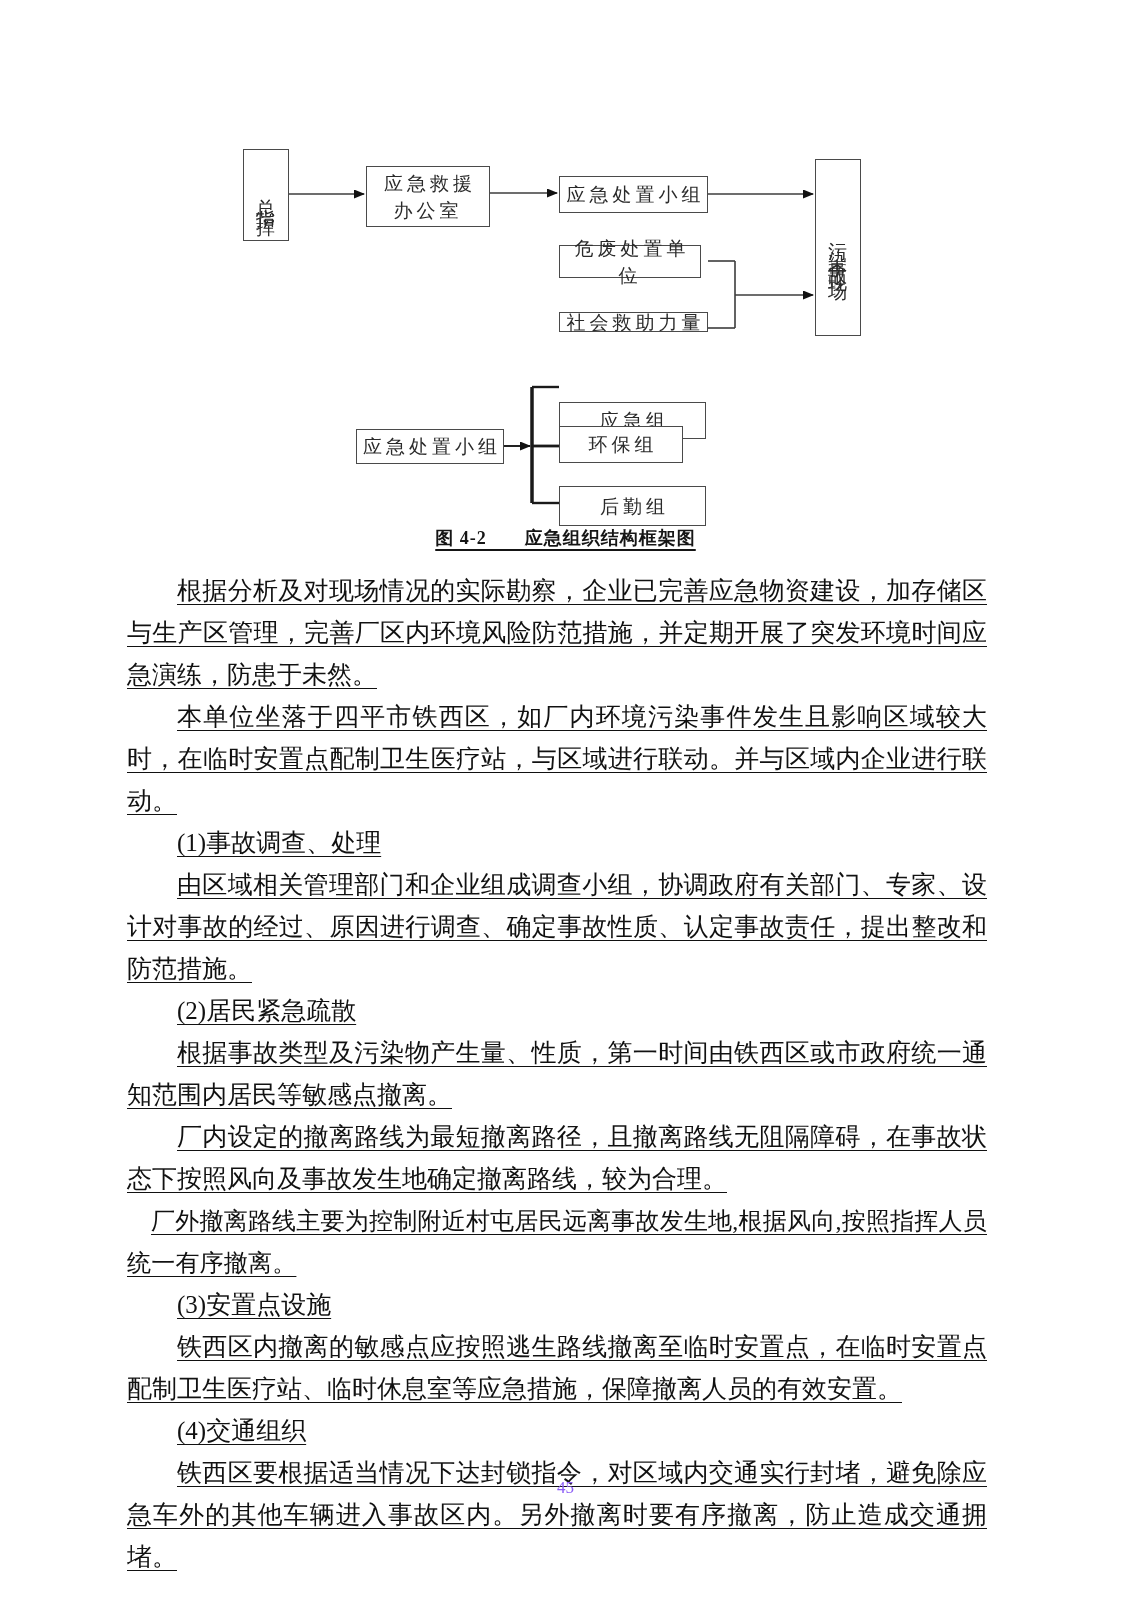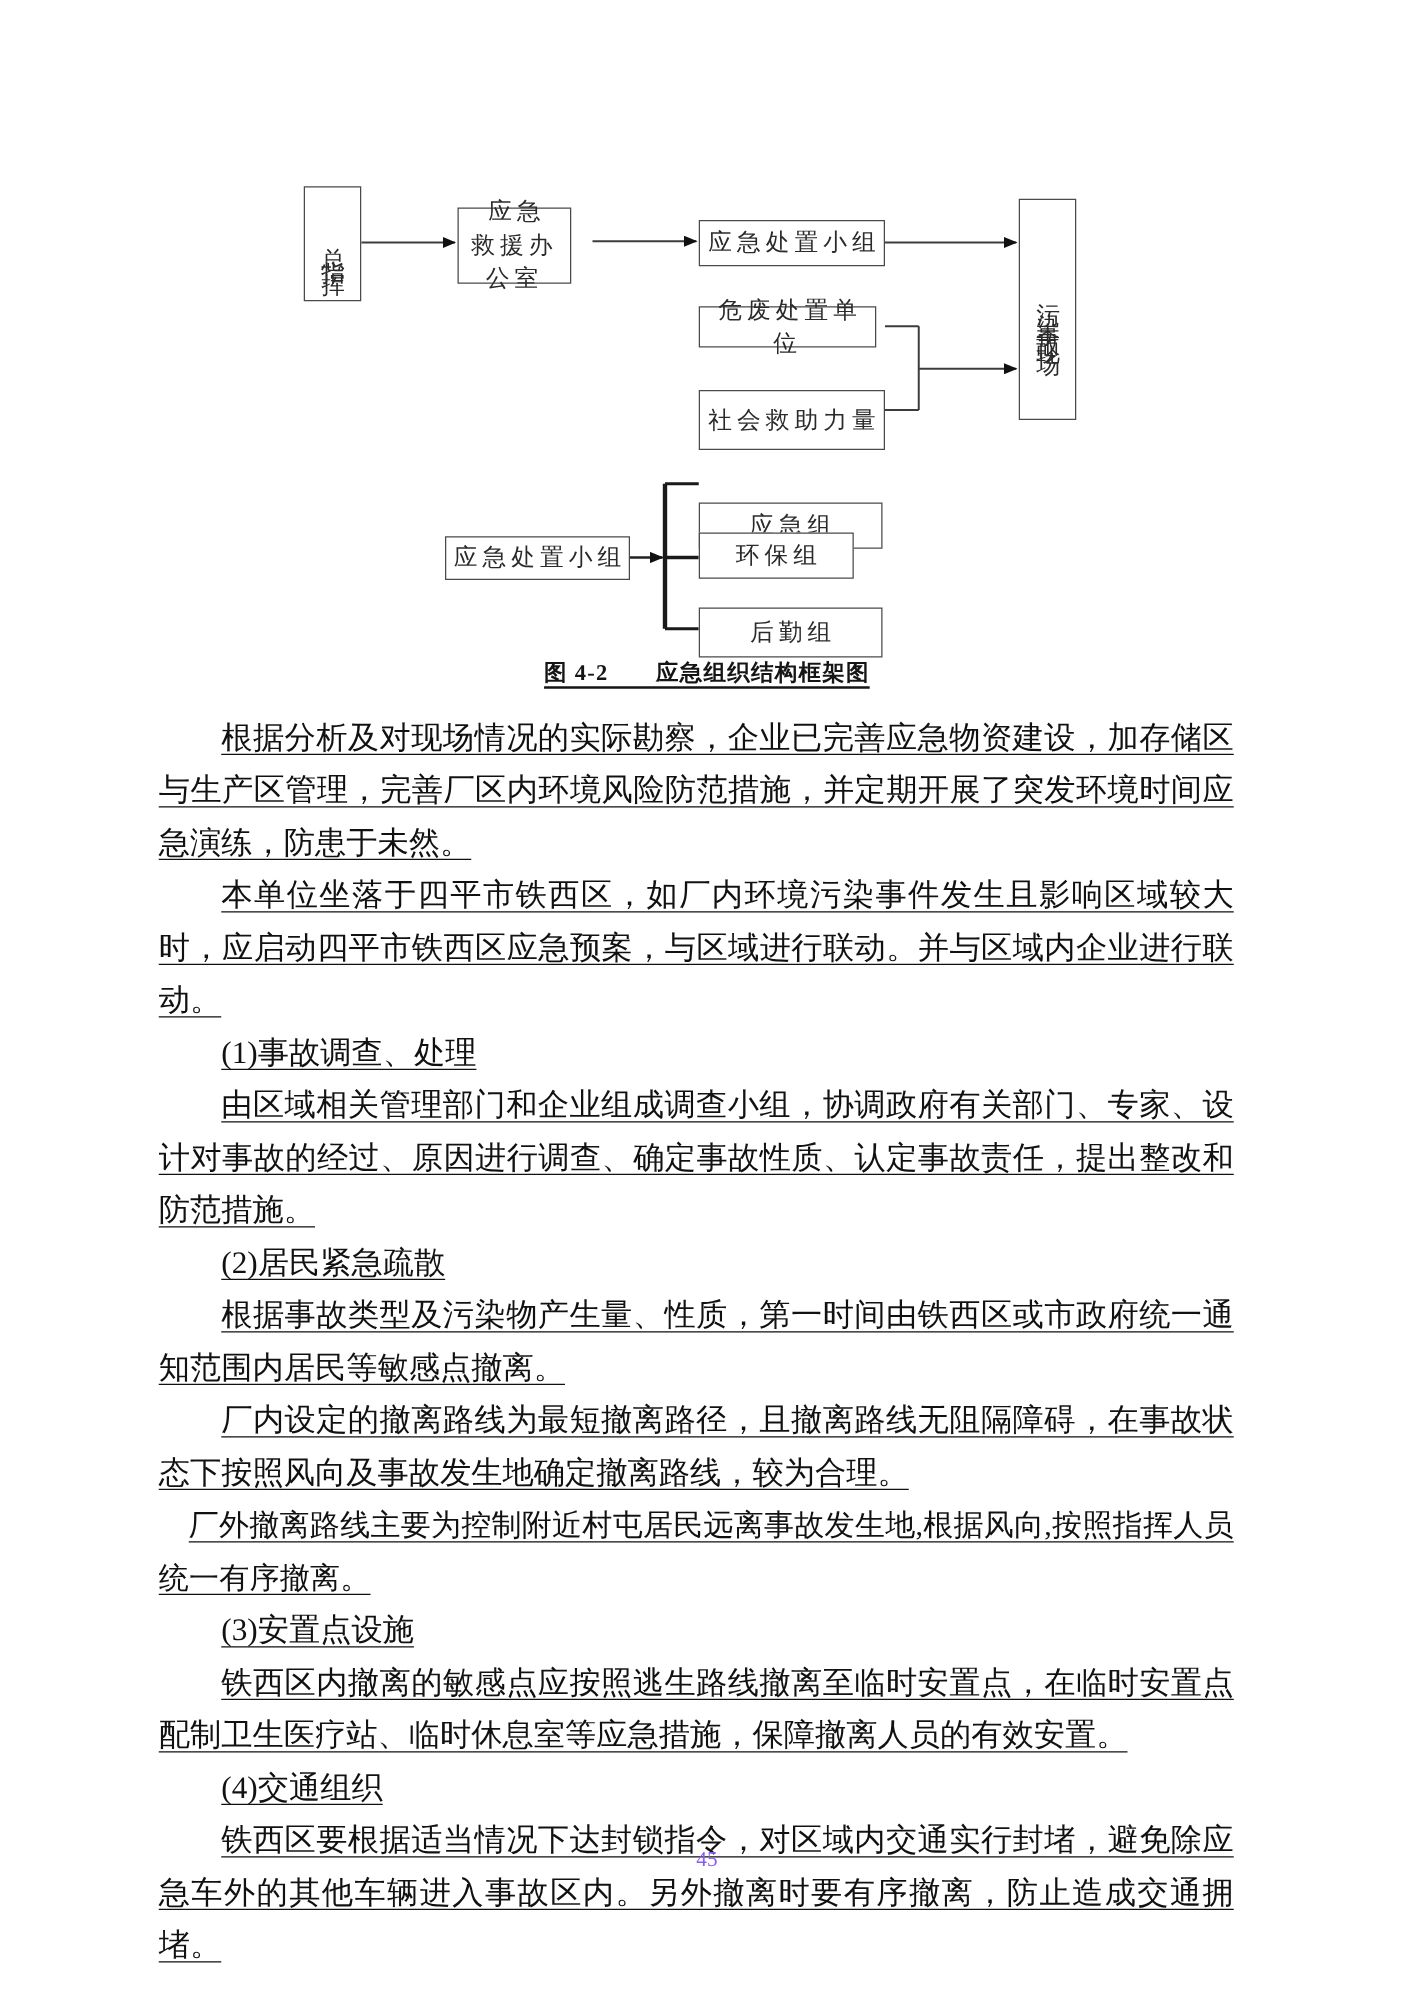--- a/index.html
+++ b/index.html
@@ -89,46 +89,46 @@
 
       <line x1="504" y1="301" x2="530" y2="301" stroke="#222" stroke-width="2" marker-end="url(#arr)"></line>
       <line x1="532" y1="242" x2="532" y2="358" stroke="#1a1a1a" stroke-width="3.5"></line>
       <line x1="532" y1="242" x2="559" y2="242" stroke="#1a1a1a" stroke-width="2.4"></line>
       <line x1="532" y1="301" x2="559" y2="301" stroke="#1a1a1a" stroke-width="2.8"></line>
       <line x1="532" y1="358" x2="559" y2="358" stroke="#1a1a1a" stroke-width="2.4"></line>
     </svg>
 
     <div class="fc-box vbox" style="left:243px;top:4px;width:46px;height:92px;">总指挥</div>
 
-    <div class="fc-box" style="left:366px;top:21px;width:91px;height:61px;padding:0 10px;">应急救援办公室</div>
+    <div class="fc-box" style="left:366px;top:21px;width:124px;height:61px;padding:0 10px;">应急救援办公室</div>
 
     <div class="fc-box" style="left:559px;top:31px;width:149px;height:37px;">应急处置小组</div>
 
     <div class="fc-box" style="left:559px;top:100px;width:142px;height:33px;">危废处置单位</div>
 
-    <div class="fc-box" style="left:559px;top:167px;width:149px;height:48px;">社会救助力量</div>
+    <div class="fc-box" style="left:559px;top:167px;width:149px;height:20px;">社会救助力量</div>
 
     <div class="fc-box vbox tall" style="left:815px;top:14px;width:46px;height:177px;">污染事故现场</div>
 
     <div class="fc-box" style="left:356px;top:284px;width:148px;height:35px;">应急处置小组</div>
 
     <div class="fc-box" style="left:559px;top:224px;width:147px;height:37px;margin-top:33px;">应急组</div>
 
     <div class="fc-box" style="left:559px;top:281px;width:124px;height:37px;">环保组</div>
 
     <div class="fc-box" style="left:559px;top:341px;width:147px;height:40px;">后勤组</div>
   </div>
 
   <div class="caption">
     <span>图 4-2　　应急组织结构框架图</span>
   </div>
 
   <div class="content">
     <p>根据分析及对现场情况的实际勘察，企业已完善应急物资建设，加存储区与生产区管理，完善厂区内环境风险防范措施，并定期开展了突发环境时间应急演练，防患于未然。</p>
-    <p>本单位坐落于四平市铁西区，如厂内环境污染事件发生且影响区域较大时，应启动四平市铁西区应急预案，与区域进行联动。并与区域内企业进行联动。</p>
+    <p>本单位坐落于四平市铁西区，如厂内环境污染事件发生且影响区域较大时，在临时安置点配制卫生医疗站，与区域进行联动。并与区域内企业进行联动。</p>
     <p>(1)事故调查、处理</p>
     <p>由区域相关管理部门和企业组成调查小组，协调政府有关部门、专家、设计对事故的经过、原因进行调查、确定事故性质、认定事故责任，提出整改和防范措施。</p>
     <p>(2)居民紧急疏散</p>
     <p>根据事故类型及污染物产生量、性质，第一时间由铁西区或市政府统一通知范围内居民等敏感点撤离。</p>
     <p>厂内设定的撤离路线为最短撤离路径，且撤离路线无阻隔障碍，在事故状态下按照风向及事故发生地确定撤离路线，较为合理。</p>
     <p class="small">厂外撤离路线主要为控制附近村屯居民远离事故发生地,根据风向,按照指挥人员统一有序撤离。</p>
     <p>(3)安置点设施</p>
     <p>铁西区内撤离的敏感点应按照逃生路线撤离至临时安置点，在临时安置点配制卫生医疗站、临时休息室等应急措施，保障撤离人员的有效安置。</p>
     <p>(4)交通组织</p>
     <p>铁西区要根据适当情况下达封锁指令，对区域内交通实行封堵，避免除应急车外的其他车辆进入事故区内。另外撤离时要有序撤离，防止造成交通拥堵。</p>

